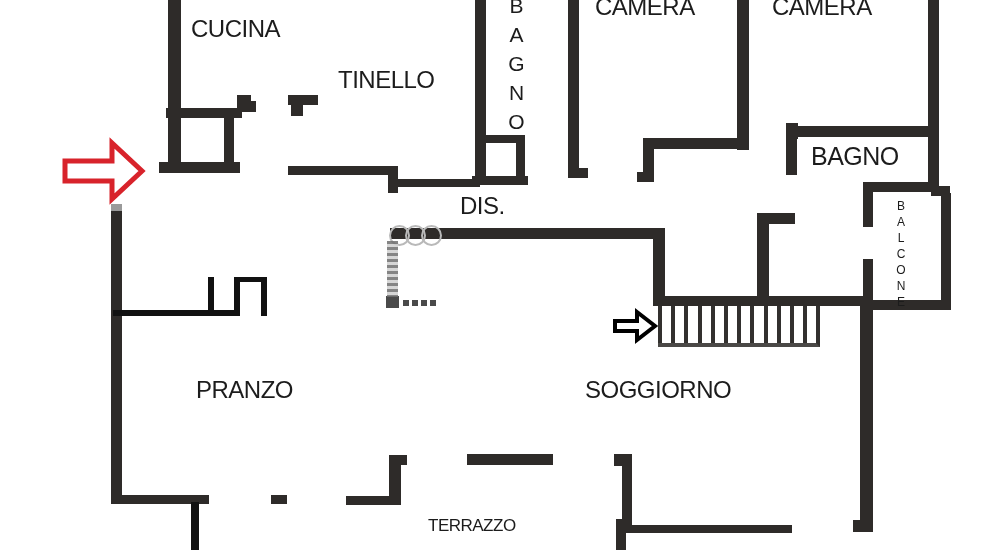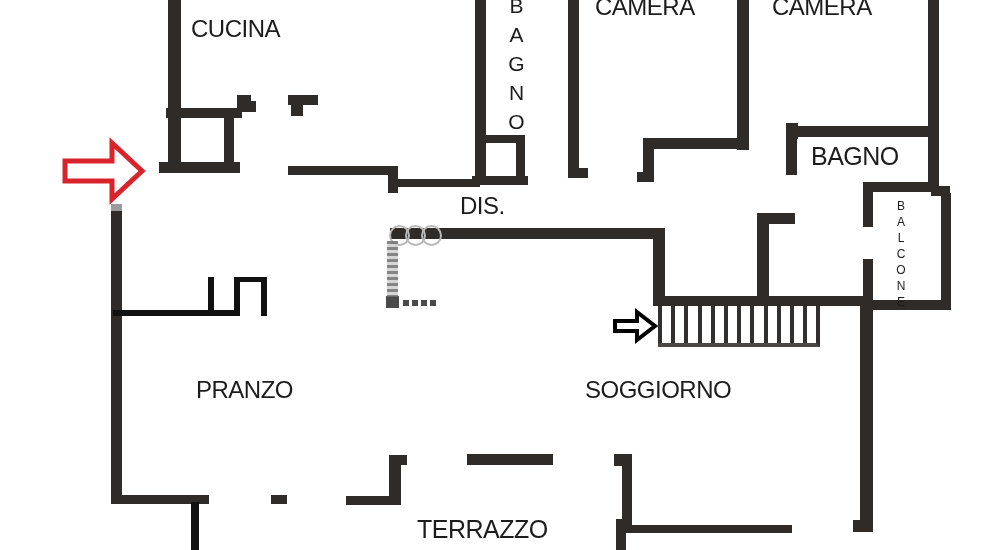--- a/index.html
+++ b/index.html
@@ -122,23 +122,24 @@
   <div class="dot" style="left:430px;top:300px;width:6px;height:6px"></div>
 
   <svg style="left:62px;top:139px" width="84" height="64" viewBox="0 0 84 64">
     <polygon points="3,22 50,22 50,4 80,32 50,60 50,42 3,42" fill="#ffffff" stroke-width="5" stroke-linejoin="miter" stroke="#d8232b"></polygon>
   </svg>
   <svg style="left:612px;top:309px" width="46" height="34" viewBox="0 0 46 34">
     <polygon points="3,12 25,12 25,3 43,17 25,31 25,22 3,22" fill="#ffffff" stroke-width="4" stroke-linejoin="miter" stroke="#000000"></polygon>
   </svg>
 
   <div class="lbl" style="left:191px;top:17px;font-size:24px">CUCINA</div>
+  <div class="lbl" style="left:338px;top:68px;font-size:24px">TINELLO</div>
   <div class="lbl vtext" style="left:506px;top:-6px;font-size:21px">BAGNO</div>
   <div class="lbl" style="left:595px;top:-5px;font-size:24px">CAMERA</div>
   <div class="lbl" style="left:772px;top:-5px;font-size:24px">CAMERA</div>
   <div class="lbl" style="left:811px;top:144px;font-size:25px">BAGNO</div>
   <div class="lbl vtext" style="left:895px;top:199px;font-size:12px;letter-spacing:2px">BALCONE</div>
   <div class="lbl" style="left:460px;top:194px;font-size:24px">DIS.</div>
   <div class="lbl" style="left:585px;top:378px;font-size:24px">SOGGIORNO</div>
   <div class="lbl" style="left:196px;top:378px;font-size:24px">PRANZO</div>
-  <div class="lbl" style="left:417px;top:517px;font-size:25px">TERRAZZO</div>
+  <div class="lbl" style="left:428px;top:517px;font-size:17px">TERRAZZO</div>
 
 </div>
 
 </body></html>

